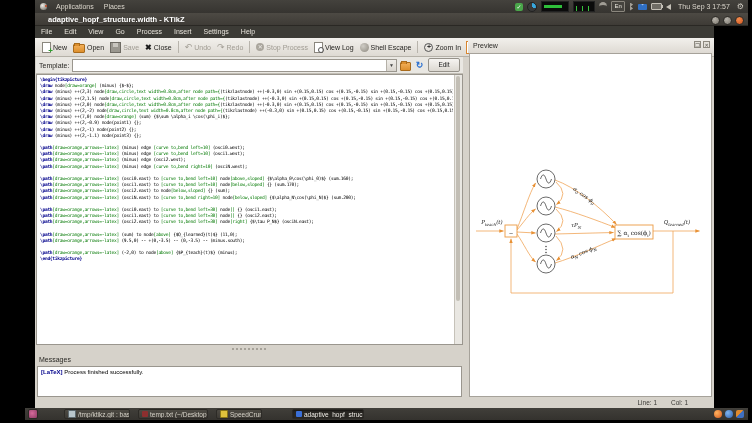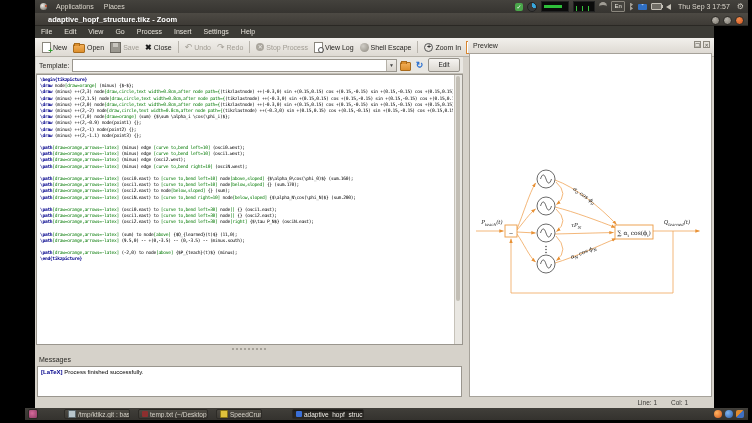--- a/index.html
+++ b/index.html
@@ -157,21 +157,21 @@
       <span class="t-bt"></span>
       <span class="t-mail"></span>
       <span class="t-batt"></span>
       <span class="t-vol"></span>
       <span class="t-clock">Thu Sep 3 17:57</span>
       <span class="t-gear">⚙</span>
     </span>
   </div>
 
   <div class="titlebar">
-    <span>adaptive_hopf_structure.tikz - Zoom</span>
+    <span>adaptive_hopf_structure.width - KTikZ</span>
     <span class="wctrls">
       <span class="wc"></span>
       <span class="wc"></span>
       <span class="wc close"></span>
     </span>
   </div>
 
   <div class="window">
 
     <div class="menubar">

